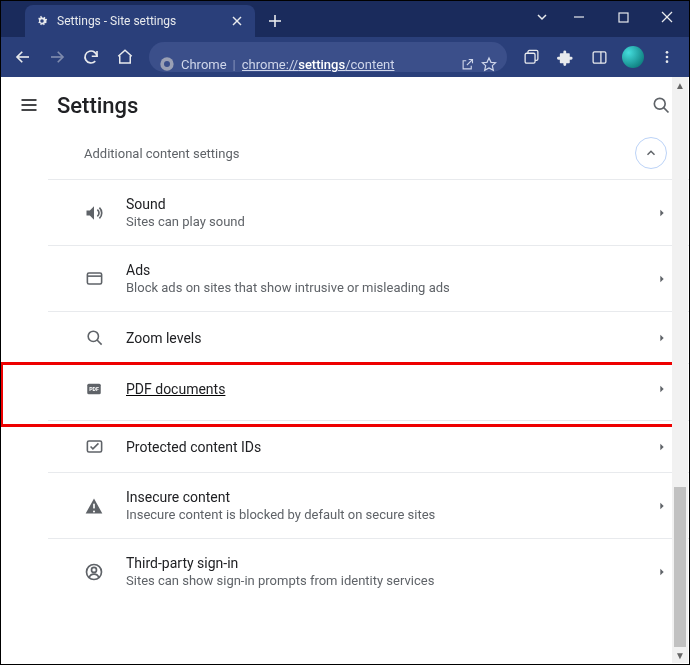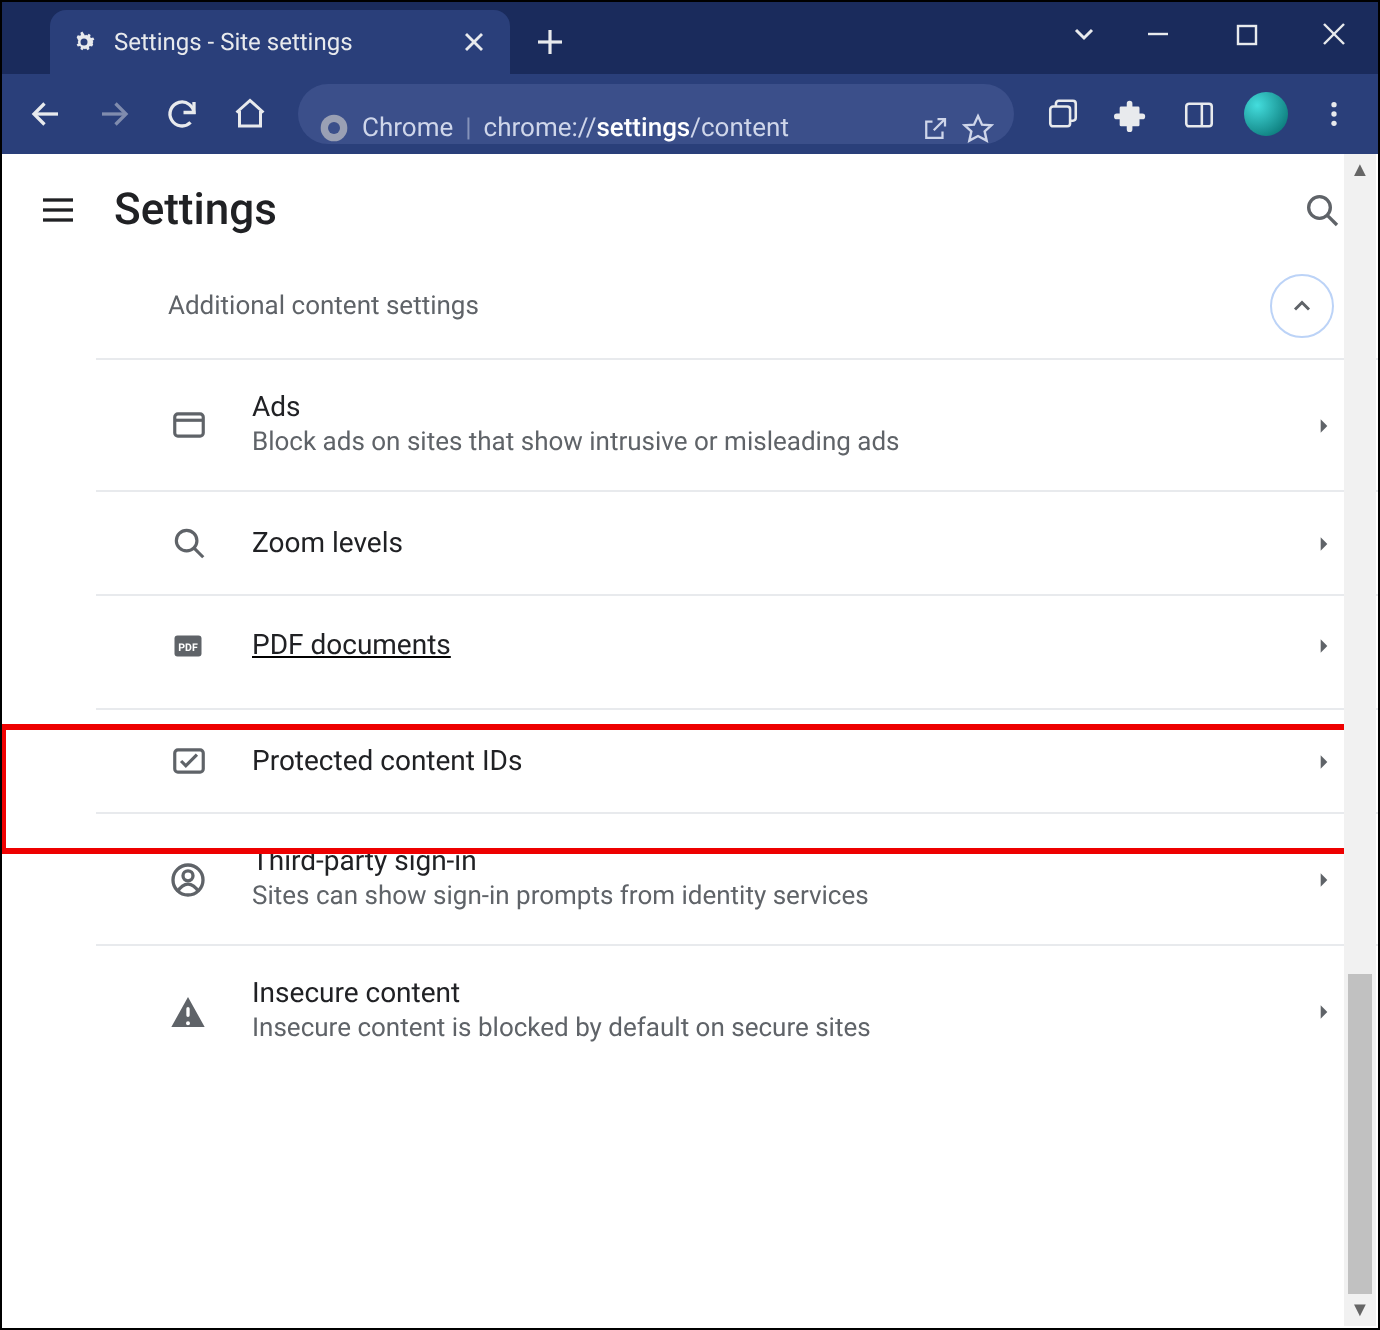--- a/index.html
+++ b/index.html
@@ -14,21 +14,21 @@
   .newtab { width: 28px; height: 28px; display:flex;align-items:center;justify-content:center; color:#e8eaed; margin: 0 0 2px 6px; cursor:pointer;}
   .win-controls { position: absolute; right: 0; top: 0; height: 36px; display: flex; }
   .win-btn { width: 44px; height: 32px; display:flex;align-items:center;justify-content:center; color:#e8eaed; cursor:pointer;}
   .win-chev { width: 30px; }
 
   
   .toolbar { height: 40px; background: #2a3f7a; display: flex; align-items: center; padding: 0 6px; gap: 2px; }
   .tb-btn { width: 32px; height: 32px; display:flex;align-items:center;justify-content:center; color:#e8eaed; border-radius:50%; cursor:pointer;}
   .tb-btn.dim { opacity: .45; }
   .omnibox { flex: 1; height: 30px; background: #3b4f8a; border-radius: 15px; margin: 0 6px; display:flex; align-items:flex-end; padding: 0 10px; color:#cfd6ea; font-size: 13px; gap:6px;}
-  .omnibox .url { flex:1; white-space:nowrap; overflow:hidden;}
+  .omnibox .url { flex:1; white-space:nowrap; overflow:hidden;text-decoration:underline;}
   .omnibox .url b { color:#fff; font-weight:500;}
   .right-icons { display:flex; gap:2px; }
   .avatar { width:22px;height:22px;border-radius:50%;background:radial-gradient(circle at 30% 30%, #4dd, #066);}
 
   
   .page { position: absolute; top: 76px; left: 0; right: 0; bottom: 0; background:#fff; display:flex; flex-direction:column;}
   .appbar { height: 56px; display:flex; align-items:center; padding: 0 18px; gap: 18px; border-bottom: 0; }
   .hamburger { cursor:pointer; }
   .appbar-title { font-size: 22px; color:#202124; font-weight: 500; flex:1;}
   .search-btn { cursor:pointer; color:#5f6368;}
@@ -206,20 +206,38 @@
 
     <div class="section-header">
       <span class="label">Additional content settings</span>
       <span class="collapse-btn">
         <svg width="14" height="14" viewBox="0 0 24 24" fill="none" stroke="#5f6368" stroke-width="2.5">
             <polyline points="6,15 12,9 18,15"></polyline>
           </svg>
       </span>
     </div>
 
+    <div class="row">
+      <span class="ico">
+          <svg width="20" height="20" viewBox="0 0 24 24" fill="#5f6368">
+            <path d="M3 9v6h4l5 5V4L7 9H3z"></path>
+            <path d="M16 8a5 5 0 010 8" fill="none" stroke="#5f6368" stroke-width="2"></path>
+            <path d="M18.5 5.5a9 9 0 010 13" fill="none" stroke="#5f6368" stroke-width="2"></path>
+          </svg>
+        </span>
+      <span class="txt">
+        <div class="name">Sound</div>
+        <div class="desc">Sites can play sound</div>
+      </span>
+      <span class="chev">
+          <svg width="10" height="10" viewBox="0 0 24 24" fill="#5f6368">
+            <polygon points="8,4 16,12 8,20"></polygon>
+          </svg>
+        </span>
+    </div>
 
     <div class="row">
       <span class="ico">
           <svg width="19" height="19" viewBox="0 0 24 24" fill="none" stroke="#5f6368" stroke-width="2">
             <rect x="3" y="5" width="18" height="14" rx="2"></rect>
             <line x1="3" y1="9" x2="21" y2="9"></line>
           </svg>
         </span>
       <span class="txt">
         <div class="name">Ads</div>
@@ -269,55 +287,55 @@
     <div class="row single">
       <span class="ico">
           <svg width="19" height="19" viewBox="0 0 24 24" fill="none" stroke="#5f6368" stroke-width="2">
             <rect x="3" y="5" width="18" height="14" rx="2"></rect>
             <polyline points="7,12 10,15 17,8"></polyline>
           </svg>
         </span>
       <span class="txt">
           <div class="name">Protected content IDs</div>
         </span>
+      <span class="chev">
+          <svg width="10" height="10" viewBox="0 0 24 24" fill="#5f6368">
+            <polygon points="8,4 16,12 8,20"></polygon>
+          </svg>
+        </span>
+    </div>
+
+    <div class="row">
+      <span class="ico">
+          <svg width="20" height="20" viewBox="0 0 24 24" fill="#5f6368">
+            <path d="M12 3L2 21h20L12 3zm0 6a1 1 0 011 1v4a1 1 0 11-2 0v-4a1 1 0 011-1zm0 8.5a1.2 1.2 0 110 2.4 1.2 1.2 0 010-2.4z"></path>
+          </svg>
+        </span>
+      <span class="txt">
+        <div class="name">Insecure content</div>
+        <div class="desc">Insecure content is blocked by default on secure sites</div>
+      </span>
       <span class="chev">
           <svg width="10" height="10" viewBox="0 0 24 24" fill="#5f6368">
             <polygon points="8,4 16,12 8,20"></polygon>
           </svg>
         </span>
     </div>
 
     <div class="row">
       <span class="ico">
           <svg width="20" height="20" viewBox="0 0 24 24" fill="none" stroke="#5f6368" stroke-width="2">
             <circle cx="12" cy="12" r="9"></circle>
             <circle cx="12" cy="9.5" r="3"></circle>
             <path d="M6 19c1-3 4-4.5 6-4.5s5 1.5 6 4.5"></path>
           </svg>
         </span>
       <span class="txt">
         <div class="name">Third-party sign-in</div>
         <div class="desc">Sites can show sign-in prompts from identity services</div>
-      </span>
-      <span class="chev">
-          <svg width="10" height="10" viewBox="0 0 24 24" fill="#5f6368">
-            <polygon points="8,4 16,12 8,20"></polygon>
-          </svg>
-        </span>
-    </div>
-
-    <div class="row">
-      <span class="ico">
-          <svg width="20" height="20" viewBox="0 0 24 24" fill="#5f6368">
-            <path d="M12 3L2 21h20L12 3zm0 6a1 1 0 011 1v4a1 1 0 11-2 0v-4a1 1 0 011-1zm0 8.5a1.2 1.2 0 110 2.4 1.2 1.2 0 010-2.4z"></path>
-          </svg>
-        </span>
-      <span class="txt">
-        <div class="name">Insecure content</div>
-        <div class="desc">Insecure content is blocked by default on secure sites</div>
       </span>
       <span class="chev">
           <svg width="10" height="10" viewBox="0 0 24 24" fill="#5f6368">
             <polygon points="8,4 16,12 8,20"></polygon>
           </svg>
         </span>
     </div>
 
   </div>
 </div>

